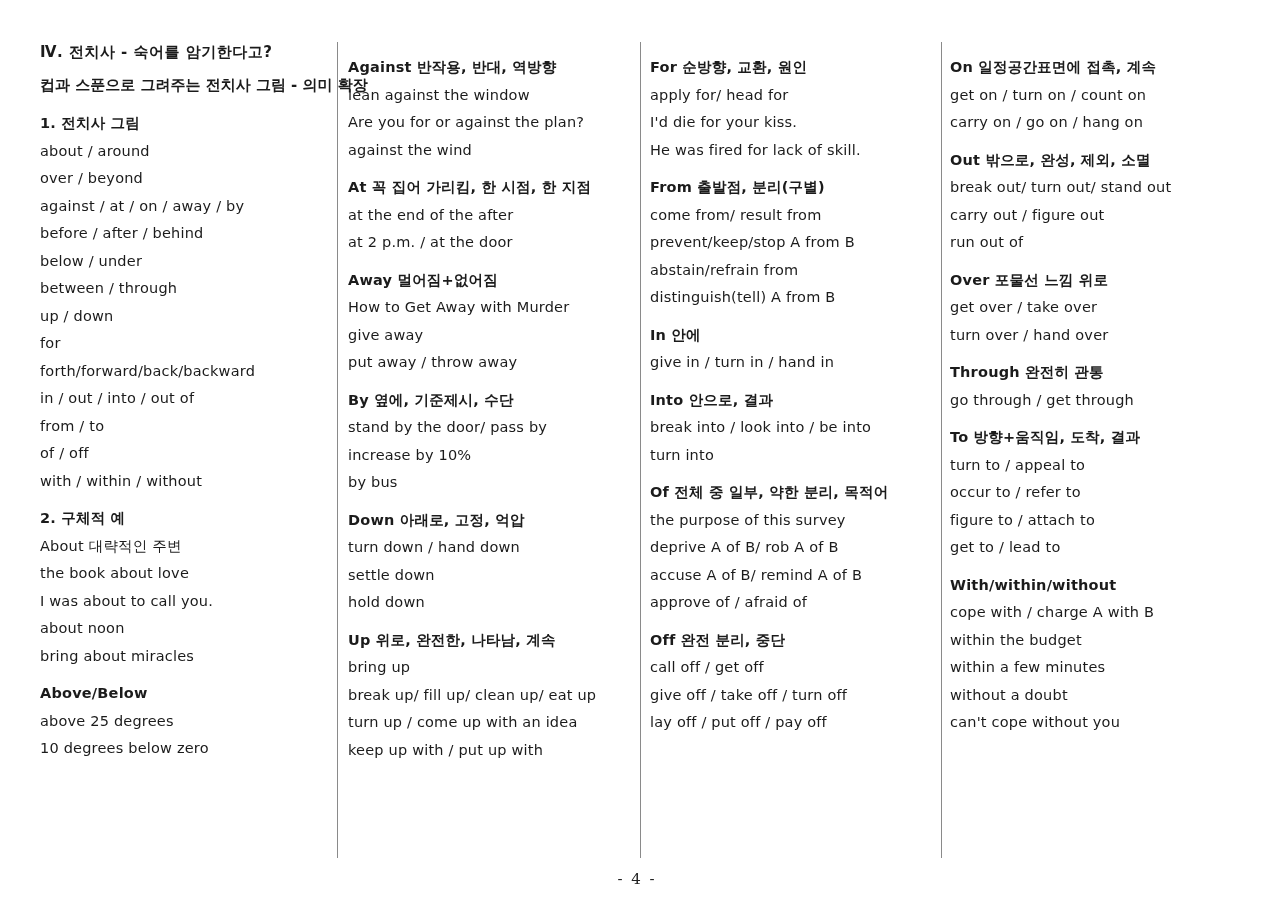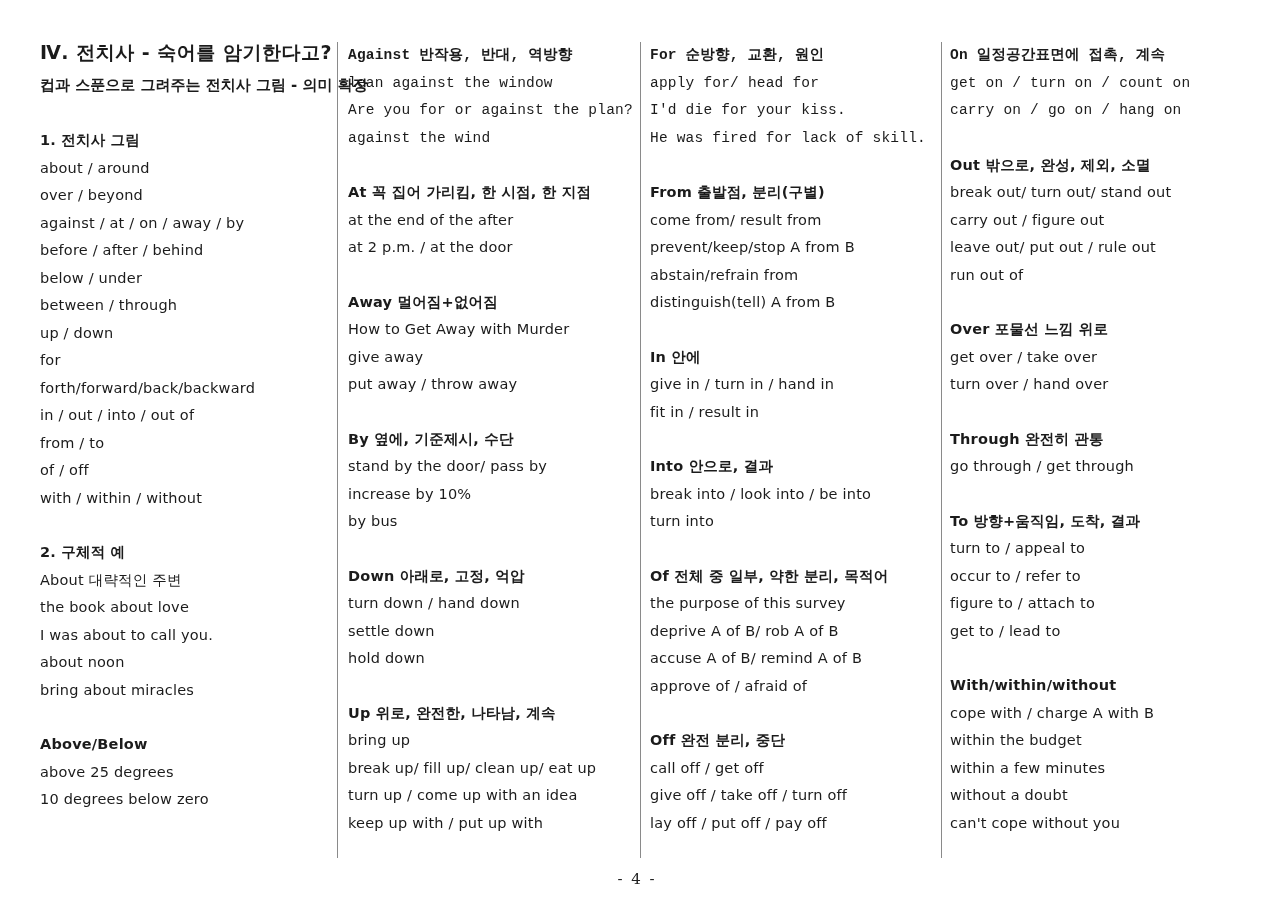--- a/index.html
+++ b/index.html
@@ -19,37 +19,37 @@
   .col {
     position: absolute;
     top: 38px;
   }
   .col-1 { left: 40px;  width: 290px; }
   .col-2 { left: 348px; width: 285px; }
   .col-3 { left: 650px; width: 283px; }
   .col-4 { left: 950px; width: 300px; }
 
   .doc-title {
-    font-size: 19px;
+    font-size: 15px;
     font-weight: bold;
     height: 34px;
     line-height: 28px;
     white-space: nowrap;
     letter-spacing: 0.5px;
   }
   .doc-subtitle {
     font-size: 15px;
     font-weight: bold;
     height: 28px;
     line-height: 26px;
     white-space: nowrap;
     margin-bottom: 5px;
   }
-  .section { margin-top: 27px; }
-  .col > .section:first-child { margin-top: 4px; font-family: Liberation Mono, monospace; }
+  .section { margin-top: 10px; }
+  .col > .section:first-child { margin-top: 16px; }
 
   .line {
     height: 27.5px;
     line-height: 27.5px;
     font-size: 14.5px;
     white-space: nowrap;
     letter-spacing: 0.2px;
   }
   .heading { font-weight: 600; }
 
@@ -163,21 +163,20 @@
       <div class="section">
         <div class="line heading">From 출발점, 분리(구별)</div>
         <div class="line">come from/ result from</div>
         <div class="line">prevent/keep/stop A from B</div>
         <div class="line">abstain/refrain from</div>
         <div class="line">distinguish(tell) A from B</div>
       </div>
       <div class="section">
         <div class="line heading">In 안에</div>
         <div class="line">give in / turn in / hand in</div>
-        <div class="line">fit in / result in</div>
       </div>
       <div class="section">
         <div class="line heading">Into 안으로, 결과</div>
         <div class="line">break into / look into / be into</div>
         <div class="line">turn into</div>
       </div>
       <div class="section">
         <div class="line heading">Of 전체 중 일부, 약한 분리, 목적어</div>
         <div class="line">the purpose of this survey</div>
         <div class="line">deprive A of B/ rob A of B</div>
@@ -194,21 +193,20 @@
   <div class="col col-4">
       <div class="section">
         <div class="line heading">On 일정공간표면에 접촉, 계속</div>
         <div class="line">get on / turn on / count on</div>
         <div class="line">carry on / go on / hang on</div>
       </div>
       <div class="section">
         <div class="line heading">Out 밖으로, 완성, 제외, 소멸</div>
         <div class="line">break out/ turn out/ stand out</div>
         <div class="line">carry out / figure out</div>
-        <div class="line">leave out/ put out / rule out</div>
         <div class="line">run out of</div>
       </div>
       <div class="section">
         <div class="line heading">Over 포물선 느낌 위로</div>
         <div class="line">get over / take over</div>
         <div class="line">turn over / hand over</div>
       </div>
       <div class="section">
         <div class="line heading">Through 완전히 관통</div>
         <div class="line">go through / get through</div>

